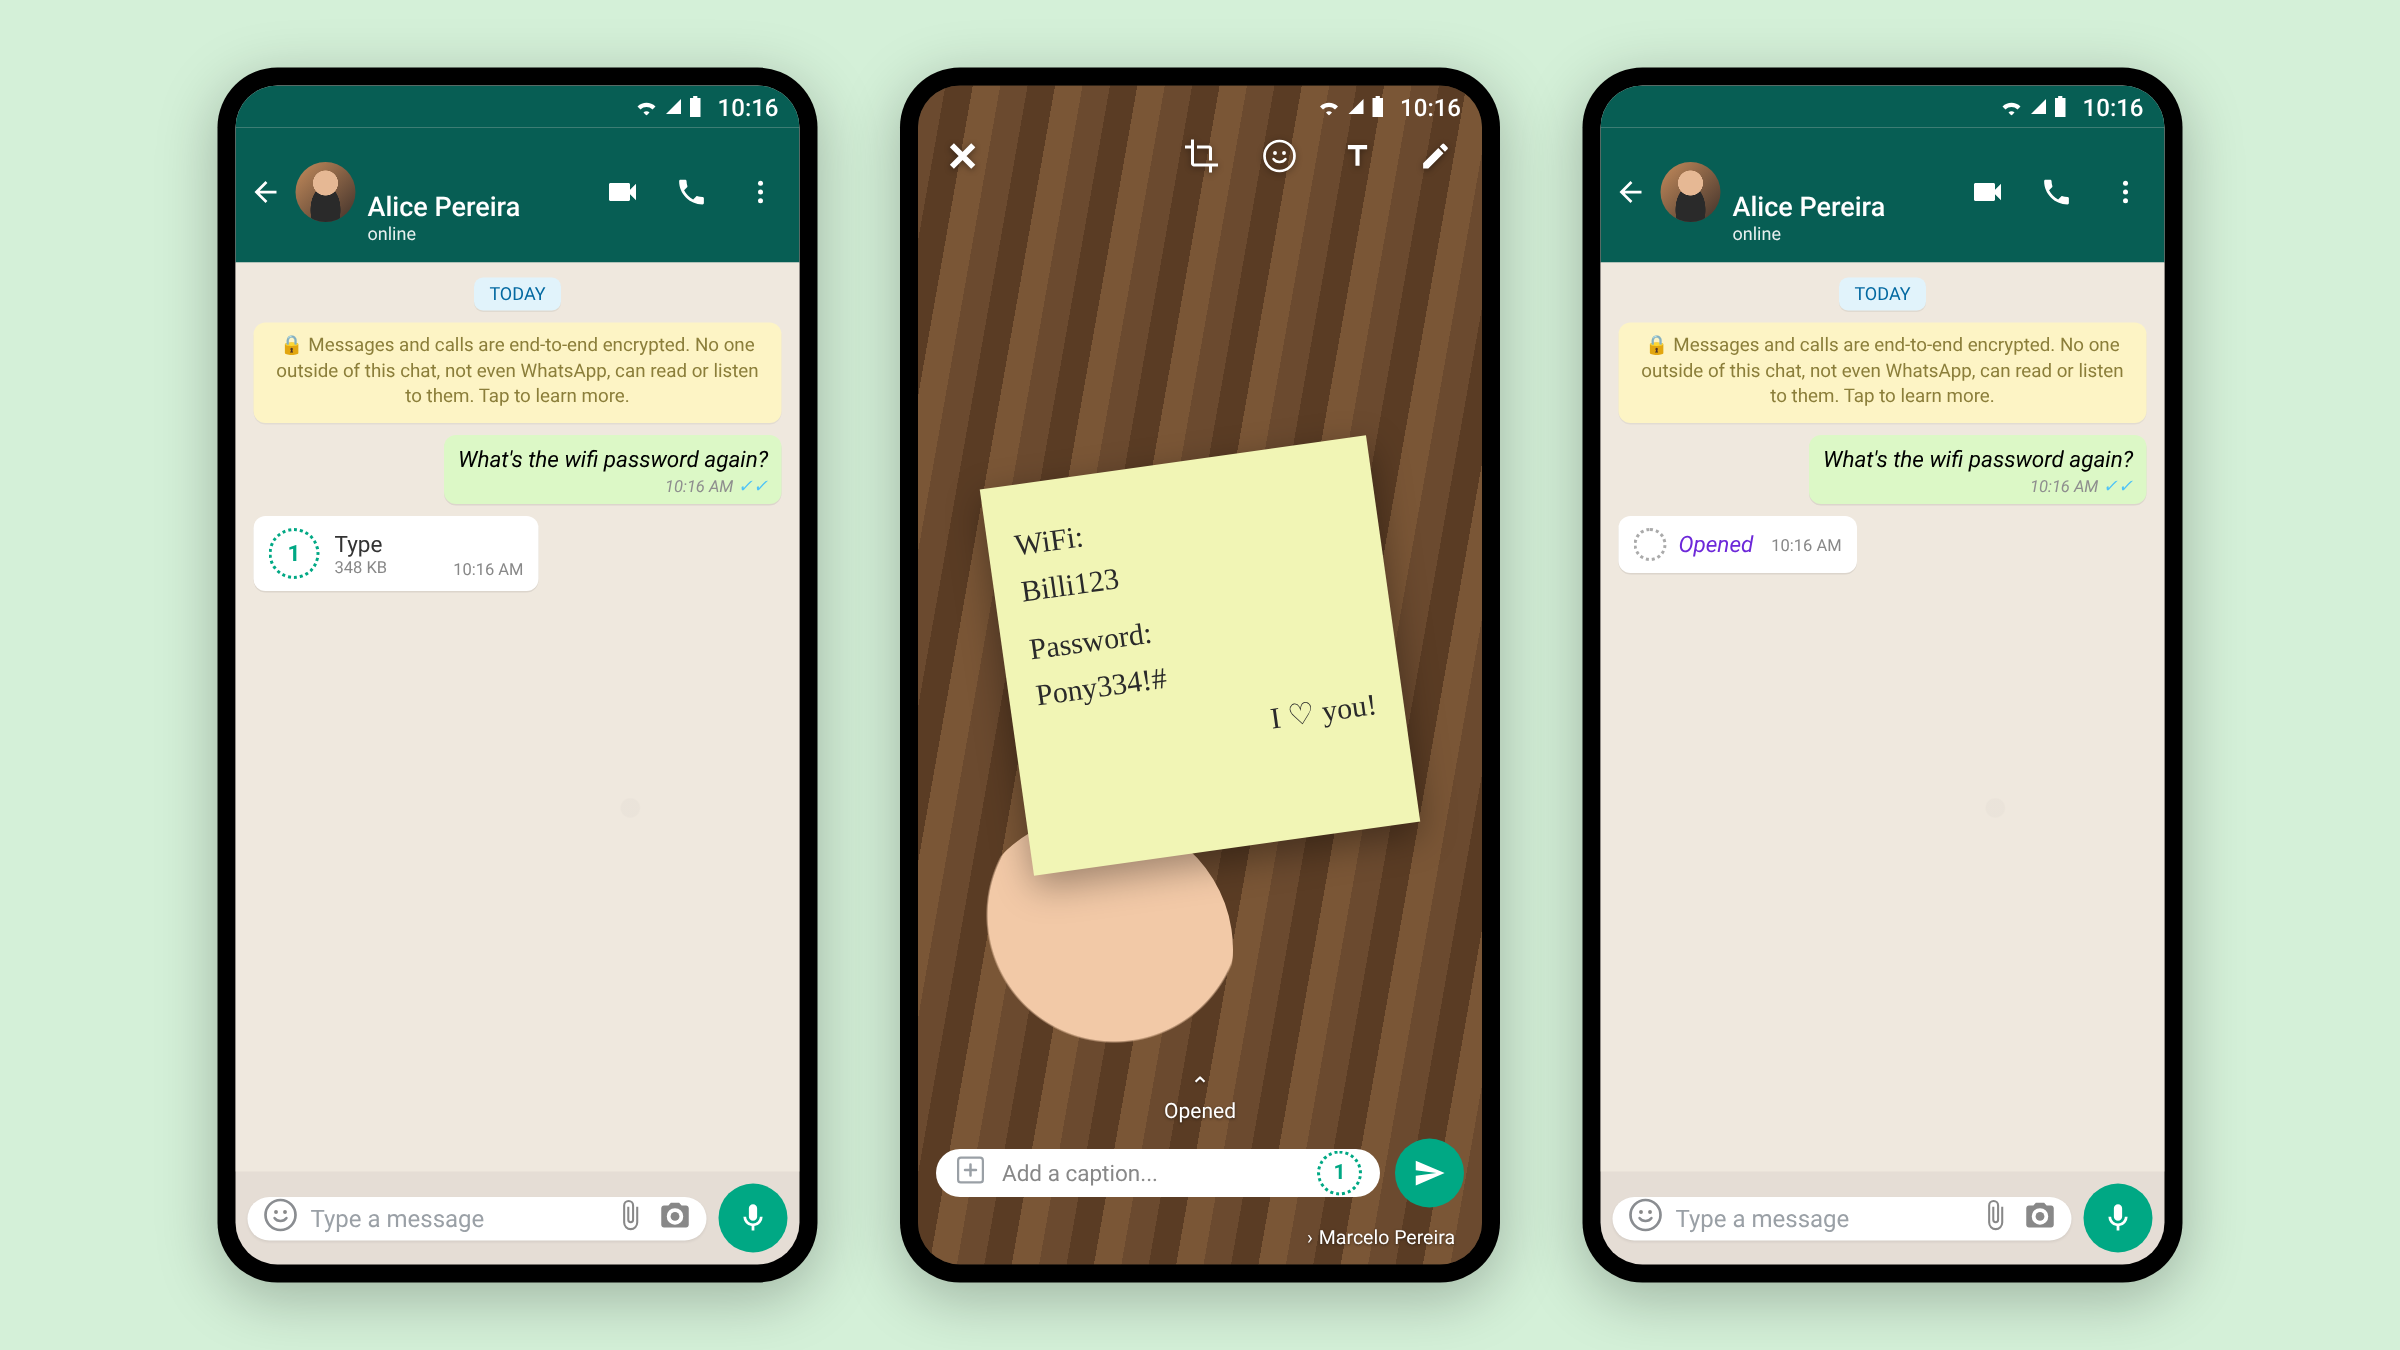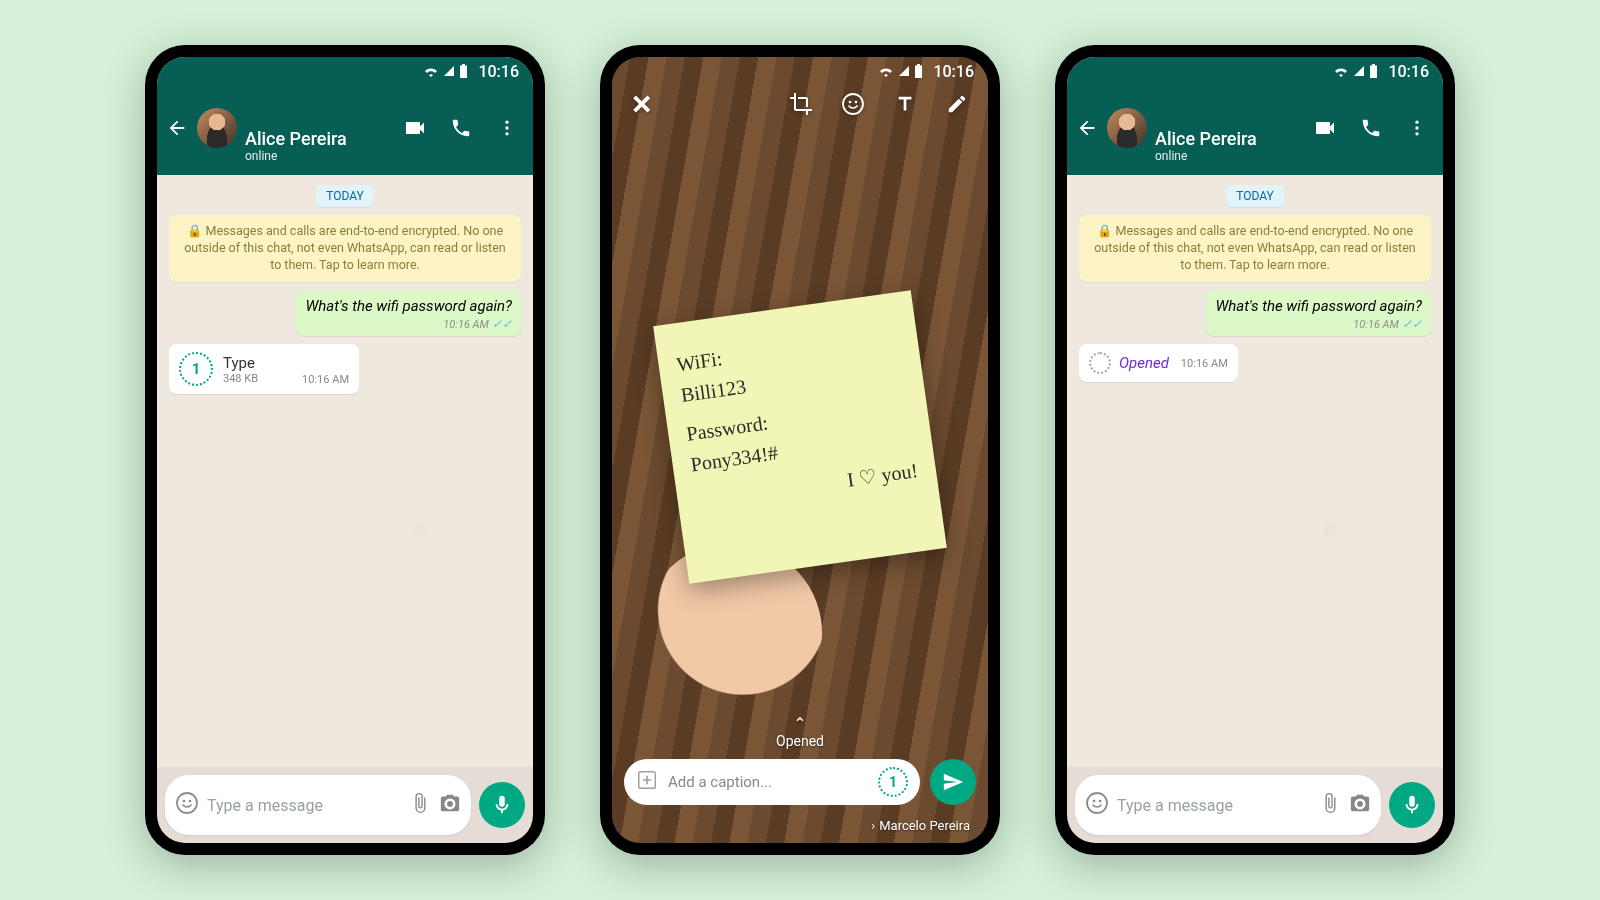--- a/index.html
+++ b/index.html
@@ -129,21 +129,21 @@
   .opened-bubble .ring {
     width:22px;height:22px;border:2px dotted #aaa;border-radius:50%;
   }
   .opened-bubble .txt { font-style:italic; color:#6d28d9; font-size:15px; }
   .opened-bubble .time { font-size:11px; color:#888; margin-left:4px; }
   
   .input-bar {
     display:flex; align-items:center; gap:8px; padding:8px;
   }
   .input-field {
-    flex:1; background:#fff; border-radius:24px; height:60px;
+    flex:1; background:#fff; border-radius:24px; height:29px;
     display:flex; align-items:center; padding:0 10px; gap:8px;
     box-shadow:0 1px 2px rgba(0,0,0,0.08);
     color:#888;
   }
   .input-field .placeholder{ flex:1; font-size:16px; color:#9aa0a6; }
   .mic-btn {
     width:46px;height:46px;border-radius:50%;background:#00a884;
     display:flex;align-items:center;justify-content:center;color:#fff;flex-shrink:0;
   }
   
@@ -182,21 +182,21 @@
     position:absolute; bottom:94px; left:50%; transform:translateX(-50%);
     color:#fff; font-size:14px; text-align:center;
     text-shadow:0 1px 2px rgba(0,0,0,0.5);
   }
   .filters-label .chev{ display:block; font-size:16px; }
   .caption-row{
     position:absolute; bottom:38px; left:12px; right:12px;
     display:flex; align-items:center; gap:10px;
   }
   .caption-input{
-    flex:1; background:#fff; border-radius:24px; height:46px;
+    flex:1; background:#fff; border-radius:24px; height:32px;
     display:flex; align-items:center; padding:0 12px; gap:10px;
   }
   .caption-input .ph{ flex:1; color:#888; font-size:15px; }
   .view-once-toggle{
     width:30px;height:30px;border:2px dotted #00a884;border-radius:50%;
     display:flex;align-items:center;justify-content:center;color:#00a884;font-weight:700;font-size:14px;
   }
   .send-btn{
     width:46px;height:46px;border-radius:50%;background:#00a884;
     display:flex;align-items:center;justify-content:center;color:#fff;flex-shrink:0;

